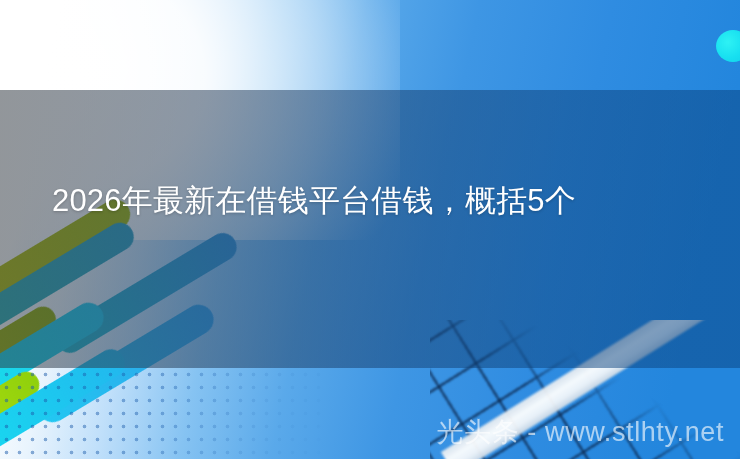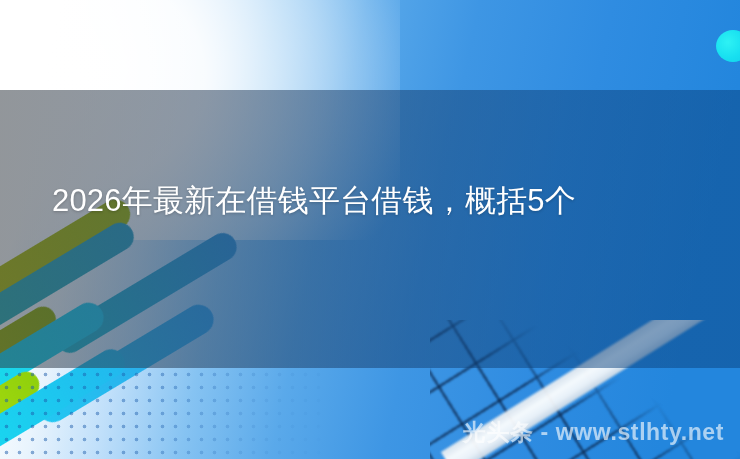--- a/index.html
+++ b/index.html
@@ -157,25 +157,25 @@
     text-shadow: 0 1px 3px rgba(0,0,0,0.22);
   }
   .headline .hl-line { display: block; white-space: nowrap; }
 
   
   .watermark {
     position: absolute;
     right: 16px;
     bottom: 10px;
     color: rgba(255,255,255,0.62);
-    font-size: 23px;
+    font-size: 27px;
     line-height: 34px;
     letter-spacing: 0.6px;
     white-space: nowrap;
-    font-weight: 700;
+    font-weight: 400;
   }
 </style>
 </head>
 <body>
 
 <div id="stage">
 
   <div class="photo-base"></div>
   <div class="sky-glow"></div>
   <div class="cyan-blob"></div>

